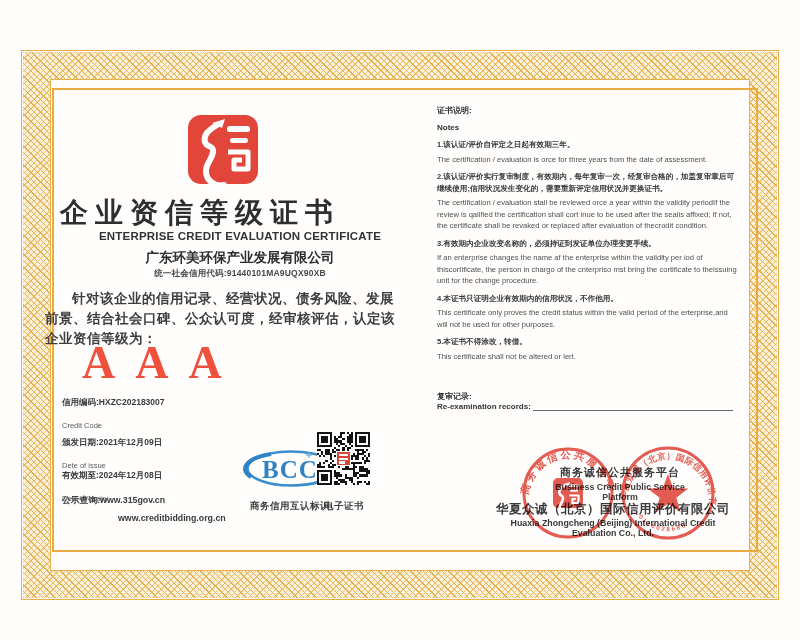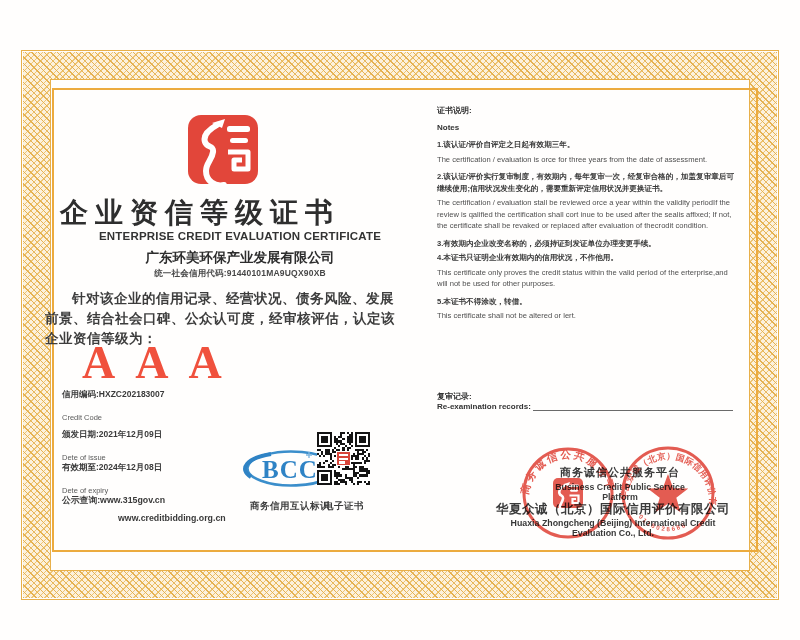--- a/index.html
+++ b/index.html
@@ -31,21 +31,21 @@
     font-size:11.5px; font-weight:700; color:#333; letter-spacing:.2px; }
   .company { left:60px; top:249px; width:360px; text-align:center;
     font-size:13.5px; font-weight:700; color:#2d2d2d; }
   .unified-code { left:60px; top:268px; width:360px; text-align:center;
     font-size:8.5px; font-weight:700; color:#474747; letter-spacing:.2px; }
   .statement { left:45px; top:289px; width:358px; font-size:13.5px; line-height:20px;
     color:#3d3d3d; text-indent:2em; font-weight:600; letter-spacing:.5px; }
   .grade { left:62px; top:336px; width:310px; text-align:left;
     font-family:"Liberation Serif","DejaVu Serif",serif; font-weight:700;
     font-size:46px; letter-spacing:20px; padding-left:20px; box-sizing:border-box; color:#f0513d; }
-  .kv-zh { font-size:8.5px; font-weight:700; color:#3a3a3a; }
+  .kv-zh { font-size:8.5px; font-weight:700; color:#3a3a3a;margin-top:8px; }
   .kv-en { font-size:7.5px; color:#5a5a5a; margin-top:12px; }
   .blk-credit { left:62px; top:389px; }
   .blk-issue  { left:62px; top:429px; }
   .blk-expiry { left:62px; top:462px; }
   .query1 { left:62px;  top:495px; font-size:8.8px; font-weight:700; color:#3a3a3a; }
   .query2 { left:118px; top:513px; font-size:8.8px; font-weight:700; color:#3a3a3a; }
 
   
   .bcc-wrap { left:241px; top:447px; width:98px; height:45px; }
   .bcc-label { left:232px; top:500px; width:116px; text-align:center;
@@ -342,20 +342,21 @@
 
   <div class="abs notes">
     <div class="h-zh">证书说明:</div>
     <div class="h-en">Notes</div>
 
     <div class="note-zh">1.该认证/评价自评定之日起有效期三年。</div>
     <div class="note-en">The certification / evaluation is orce for three years from the date of assessment.</div>
     <div class="note-zh">2.该认证/评价实行复审制度，有效期内，每年复审一次，经复审合格的，加盖复审章后可继续使用;信用状况发生变化的，需要重新评定信用状况并更换证书。</div>
     <div class="note-en">The certification / evaluation stall be reviewed orce a year within the validity periodIf the review is qalified the certification shall cort inue to be used after the sealis affixed; If not, the certificate shall be revaked or replaced after evaluation of thecrodit condition.</div>
     <div class="note-zh">3.有效期内企业改变名称的，必须持证到发证单位办理变更手续。</div>
+    <div class="note-en">If an enterprise changes the name af the enterprise within the validity per iod of thiscortificate, the person in chargo of the cnterpriso mst bring the cortificate to theissuing unit for the change procedure.</div>
     <div class="note-zh">4.本证书只证明企业有效期内的信用状况，不作他用。</div>
     <div class="note-en">This certificate only proves the credit status within the valid period of the erterprise,and will not be used for other purposes.</div>
     <div class="note-zh">5.本证书不得涂改，转借。</div>
     <div class="note-en">This certificate shall not be altered or lert.</div>
   </div>
 
   <div class="abs reexam">
     <div class="r-zh">复审记录:</div>
     <div class="reexam-row">
       <span class="r-en">Re-examination records:</span>

